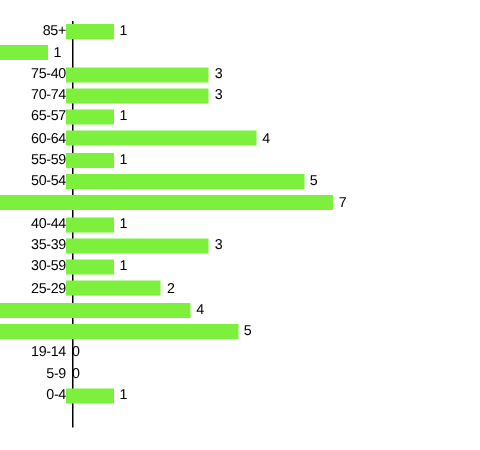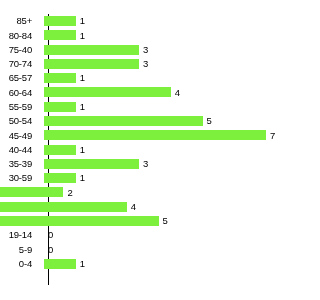--- a/index.html
+++ b/index.html
@@ -31,21 +31,21 @@
   .row {
     position: relative;
     height: 14.28px;
     display: flex;
     align-items: center;
   }
   .cat-label {
     width: 44px;
     flex: 0 0 44px;
     text-align: right;
-    padding-right: 12px;
+    padding-right: 0;
     box-sizing: border-box;
     font-size: 9.5px;
     color: #000000;
     line-height: 1;
     white-space: nowrap;
     letter-spacing: -0.2px;
   }
   .bar-cell {
     position: relative;
     flex: 1 1 auto;
@@ -84,21 +84,20 @@
 
   <div class="rows" id="rows-container">
       <div class="row">
         <div class="cat-label">85+</div>
         <div class="bar-cell">
           <div class="bar" style="width: 31.7px; background: rgb(124, 240, 60);"></div>
           <div class="val-label">1</div>
         </div>
       </div>
       <div class="row">
-        <div class="cat-label">80-84</div>
         <div class="bar-cell">
           <div class="bar" style="width: 31.7px; background: rgb(124, 240, 60);"></div>
           <div class="val-label">1</div>
         </div>
       </div>
       <div class="row">
         <div class="cat-label">75-40</div>
         <div class="bar-cell">
           <div class="bar" style="width: 95.1px; background: rgb(124, 240, 60);"></div>
           <div class="val-label">3</div>
@@ -133,21 +132,20 @@
         </div>
       </div>
       <div class="row">
         <div class="cat-label">50-54</div>
         <div class="bar-cell">
           <div class="bar" style="width: 158.5px; background: rgb(124, 240, 60);"></div>
           <div class="val-label">5</div>
         </div>
       </div>
       <div class="row">
-        <div class="cat-label">45-49</div>
         <div class="bar-cell">
           <div class="bar" style="width: 221.9px; background: rgb(124, 240, 60);"></div>
           <div class="val-label">7</div>
         </div>
       </div>
       <div class="row">
         <div class="cat-label">40-44</div>
         <div class="bar-cell">
           <div class="bar" style="width: 31.7px; background: rgb(124, 240, 60);"></div>
           <div class="val-label">1</div>
@@ -161,20 +159,21 @@
         </div>
       </div>
       <div class="row">
         <div class="cat-label">30-59</div>
         <div class="bar-cell">
           <div class="bar" style="width: 31.7px; background: rgb(124, 240, 60);"></div>
           <div class="val-label">1</div>
         </div>
       </div>
       <div class="row">
+        <div class="cat-label">25-29</div>
         <div class="bar-cell">
           <div class="bar" style="width: 63.4px; background: rgb(124, 240, 60);"></div>
           <div class="val-label">2</div>
         </div>
       </div>
       <div class="row">
         <div class="bar-cell">
           <div class="bar" style="width: 126.8px; background: rgb(124, 240, 60);"></div>
           <div class="val-label">4</div>
         </div>

